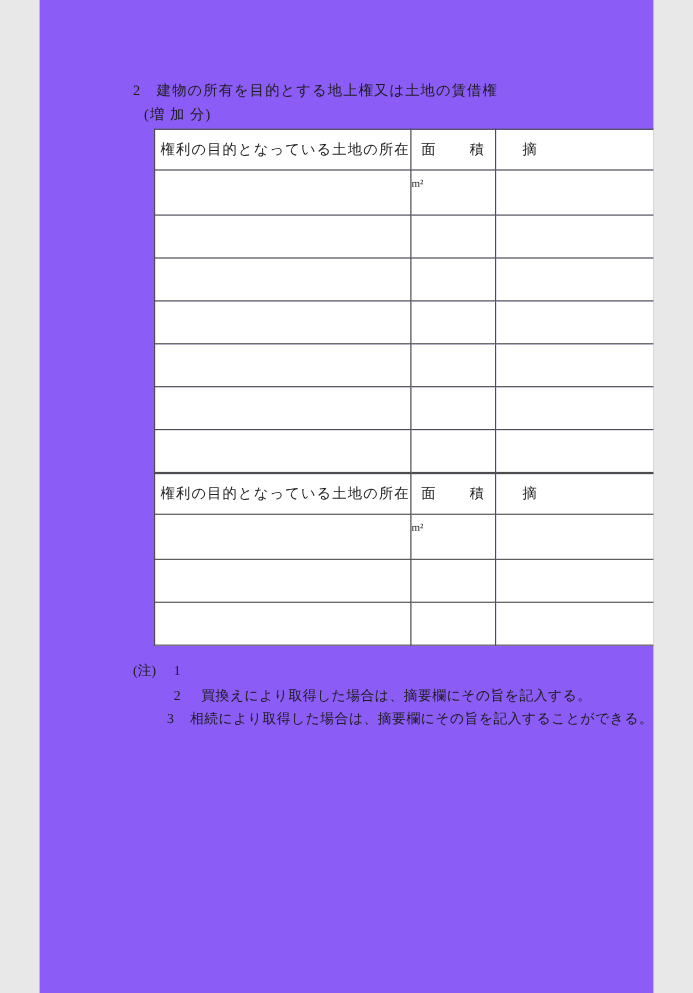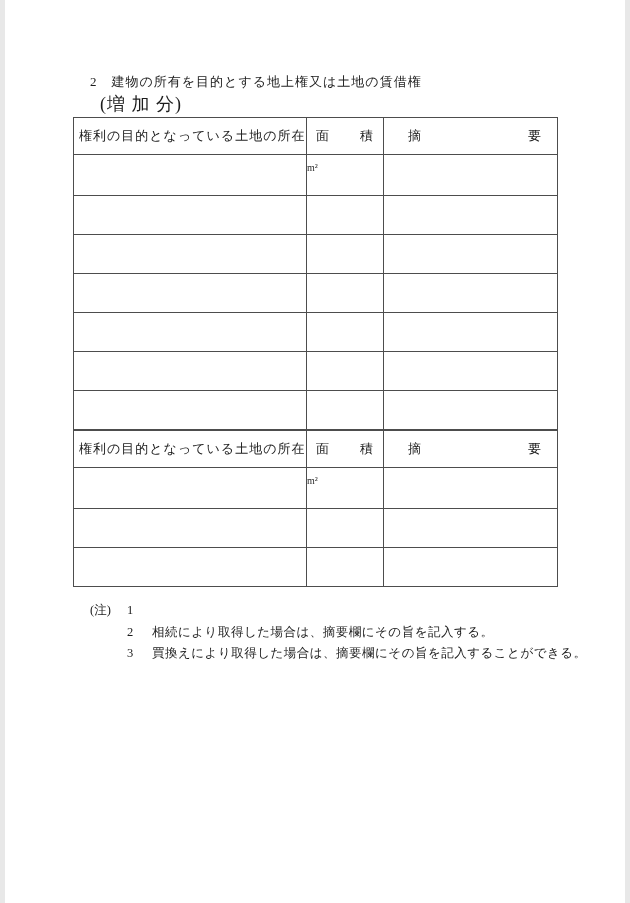--- a/index.html
+++ b/index.html
@@ -2,48 +2,48 @@
 <html><head>
 <meta charset="utf-8">
 <style>
   html, body {
     margin: 0;
     padding: 0;
     background: #e8e8e8;
   }
   .page {
     position: relative;
-    width: 620px;
+    width: 558px;
     height: 903px;
     margin: 0 auto;
-    background: #ffffff;
+    background: #8b5cf6;
     font-family: "Liberation Serif", "DejaVu Serif", serif;
     color: #1c1c1c;
     overflow: hidden;
     box-sizing: border-box;
   }
   .title {
     margin: 74px 0 0 85px;
     font-size: 13px;
     letter-spacing: 1px;
     line-height: 16px;
     white-space: pre;
   }
   .caption {
     margin: 6px 0 5px 95px;
-    font-size: 18px;
+    font-size: 13px;
     letter-spacing: 1px;
     line-height: 16px;
     white-space: pre;
   }
   .caption-decrease {
     margin-top: 22px;
   }
   table.form-table {
-    margin-left: 68px;
+    margin-left: 104px;
     border-collapse: collapse;
     table-layout: fixed;
     width: 484px;
   }
   .form-table col.c1 { width: 233px; }
   .form-table col.c2 { width: 77px; }
   .form-table col.c3 { width: 174px; }
   .form-table th, .form-table td {
     border: 1px solid #4d4d4d;
     padding: 0;
@@ -213,22 +213,22 @@
   </table>
 
   <div class="notes">
     <div class="note-line">
       <span class="note-label">(注)</span>
       <span class="note-num">1</span>
     </div>
     <div class="note-line">
       <span class="note-label"></span>
       <span class="note-num">2</span>
-      <span class="note-text">相続により取得した場合は、摘要欄にその旨を記入する。</span>
+      <span class="note-text">買換えにより取得した場合は、摘要欄にその旨を記入する。</span>
     </div>
     <div class="note-line">
       <span class="note-label"></span>
       <span class="note-num">3</span>
-      <span class="note-text">買換えにより取得した場合は、摘要欄にその旨を記入することができる。</span>
+      <span class="note-text">相続により取得した場合は、摘要欄にその旨を記入することができる。</span>
     </div>
   </div>
 
 </div>
 
 </body></html>

